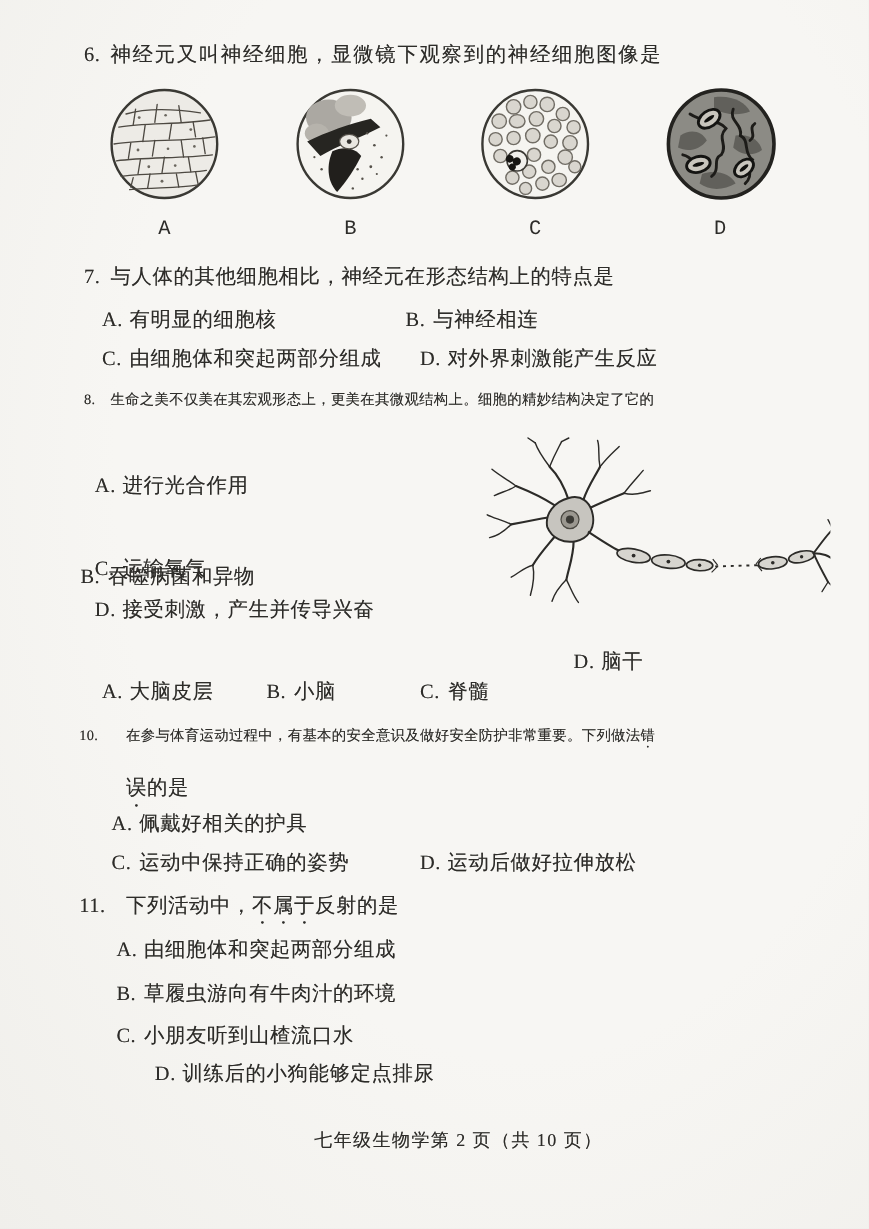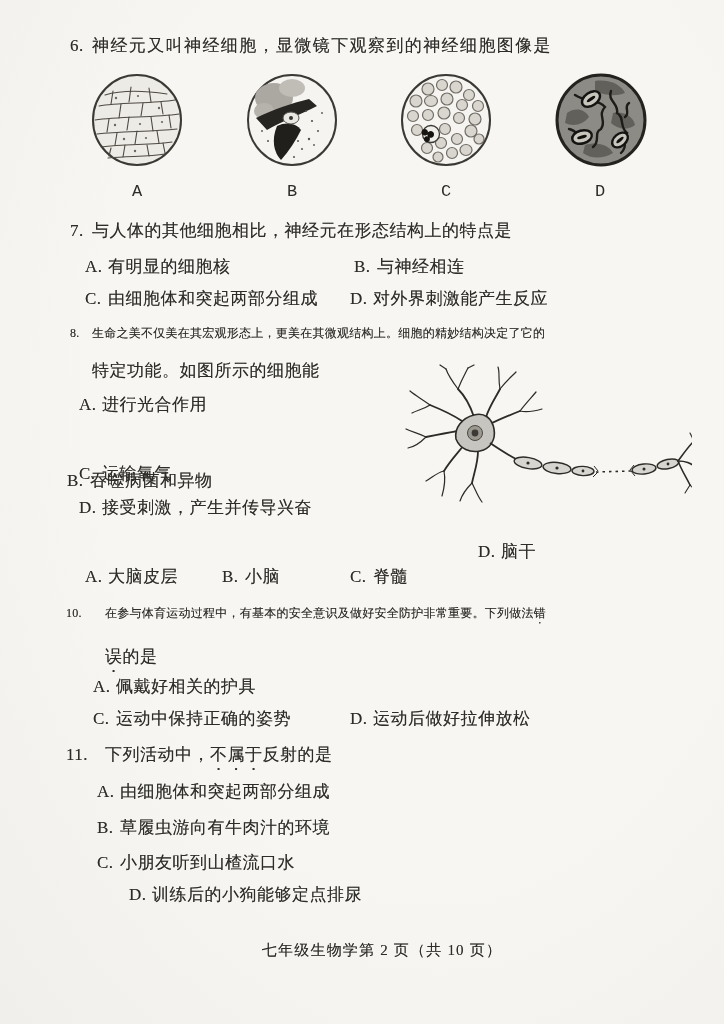--- a/index.html
+++ b/index.html
@@ -168,35 +168,32 @@
     </g>
   </svg>
   <div class="figlab" style="left:600px;top:182px;">D</div>
 
   <div class="line" style="left:70px;top:219px;">
     <span class="qnum">7.</span><span>与人体的其他细胞相比，神经元在形态结构上的特点是</span>
   </div>
   <div class="line" style="left:85px;top:255px;">
     <span class="olabel">A.</span><span>有明显的细胞核</span>
   </div>
-  <div class="line" style="left:354px;top:255px;">
+  <div class="line" style="left:338px;top:255px;">
     <span class="olabel">B.</span><span>与神经相连</span>
   </div>
   <div class="line" style="left:85px;top:287px;">
     <span class="olabel">C.</span><span>由细胞体和突起两部分组成</span>
   </div>
   <div class="line" style="left:350px;top:287px;">
     <span class="olabel">D.</span><span>对外界刺激能产生反应</span>
   </div>
 
   <div class="line cmpct" style="left:70px;top:325px;">
     <span class="qnum">8.</span><span>生命之美不仅美在其宏观形态上，更美在其微观结构上。细胞的精妙结构决定了它的</span>
-  </div>
-  <div class="line" style="left:92px;top:359px;">
-    <span>特定功能。如图所示的细胞能</span>
   </div>
   <div class="line" style="left:79px;top:393px;">
     <span class="olabel">A.</span><span>进行光合作用</span>
   </div>
   <div class="line" style="left:67px;top:427px;margin-top:42px;">
     <span class="olabel">B.</span><span>吞噬病菌和异物</span>
   </div>
   <div class="line" style="left:79px;top:462px;">
     <span class="olabel">C.</span><span>运输氧气</span>
   </div>

